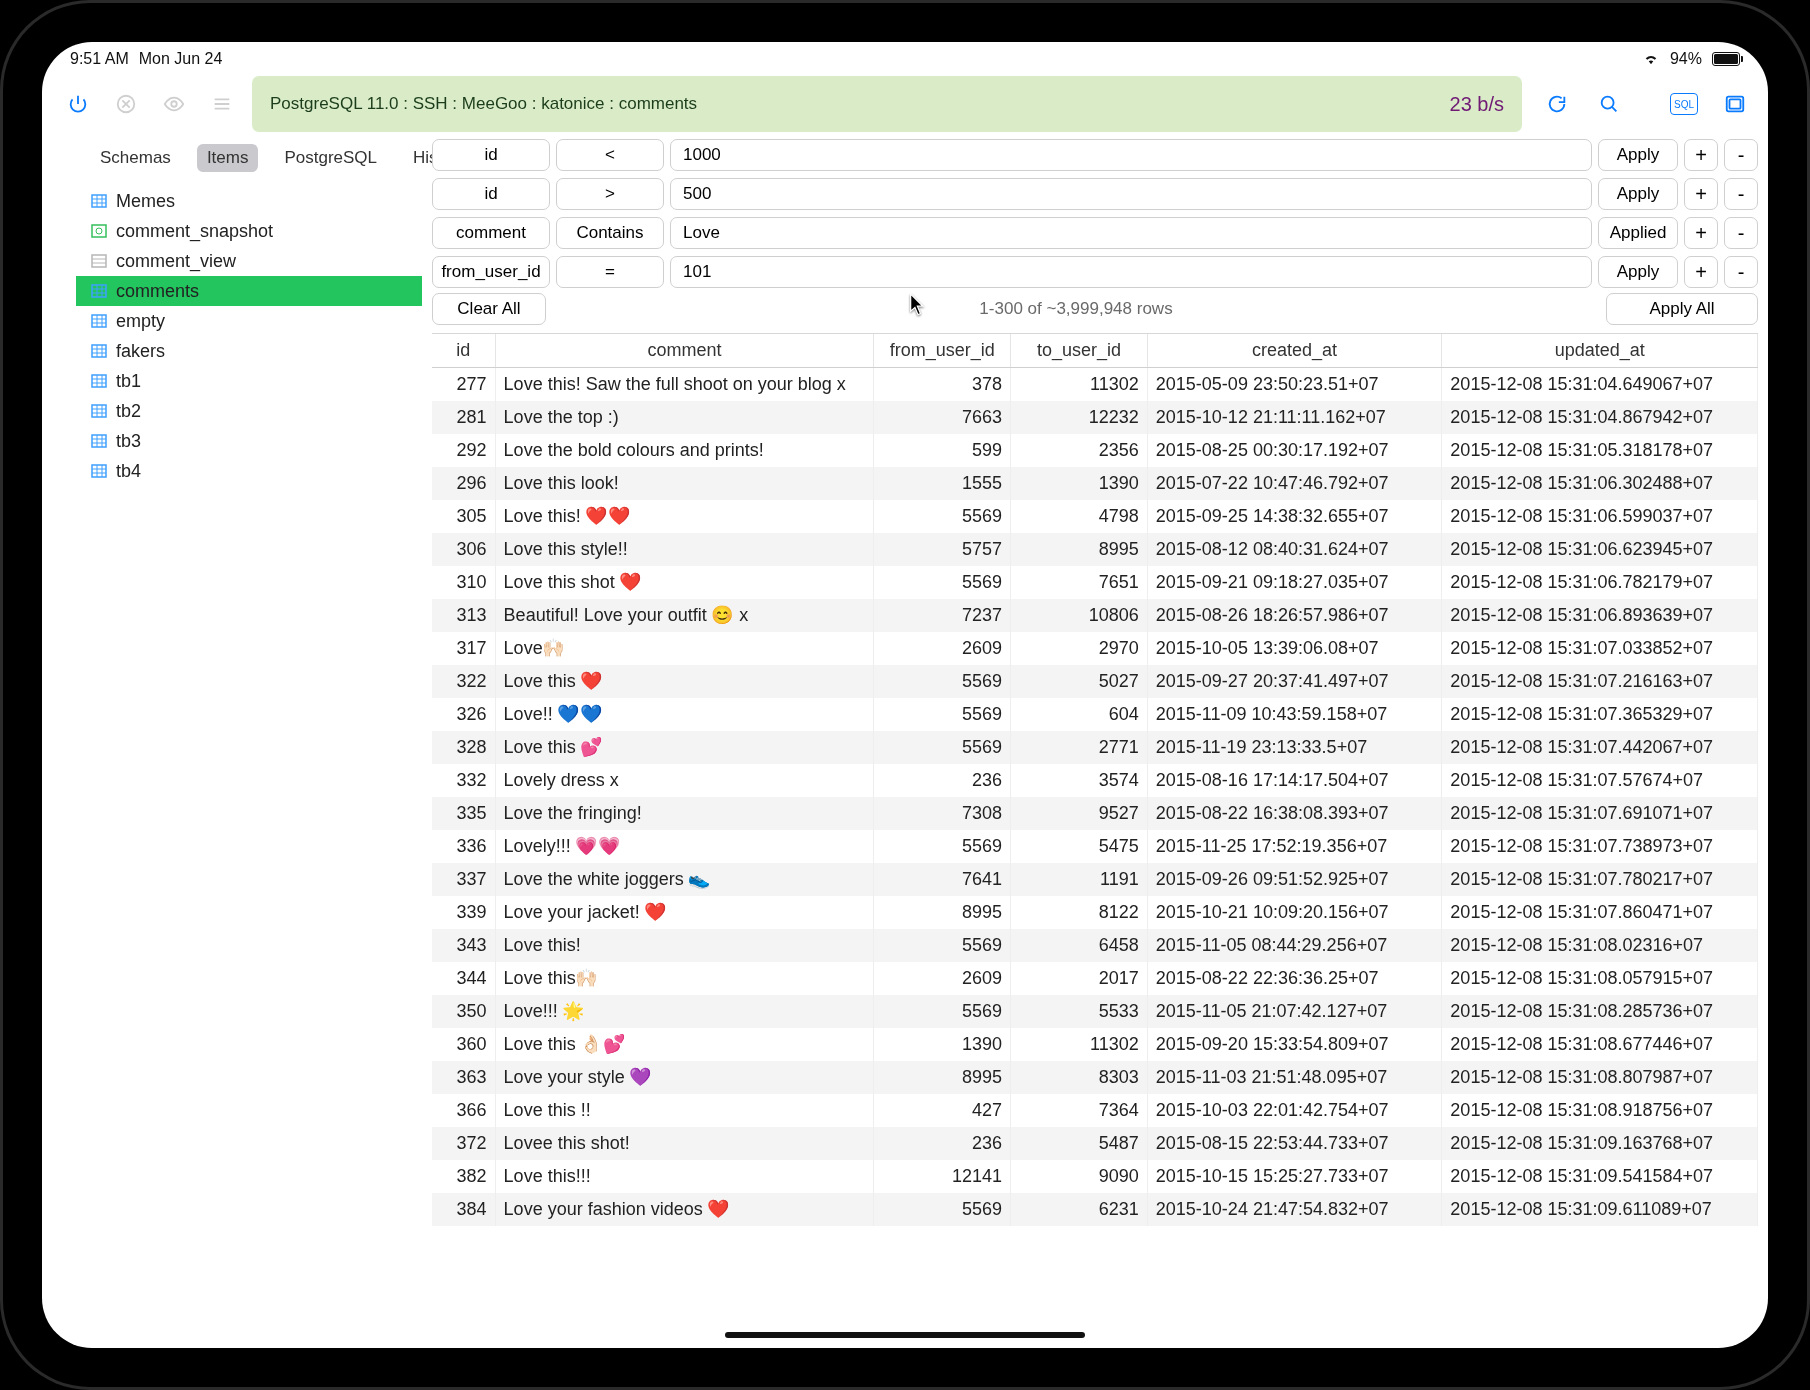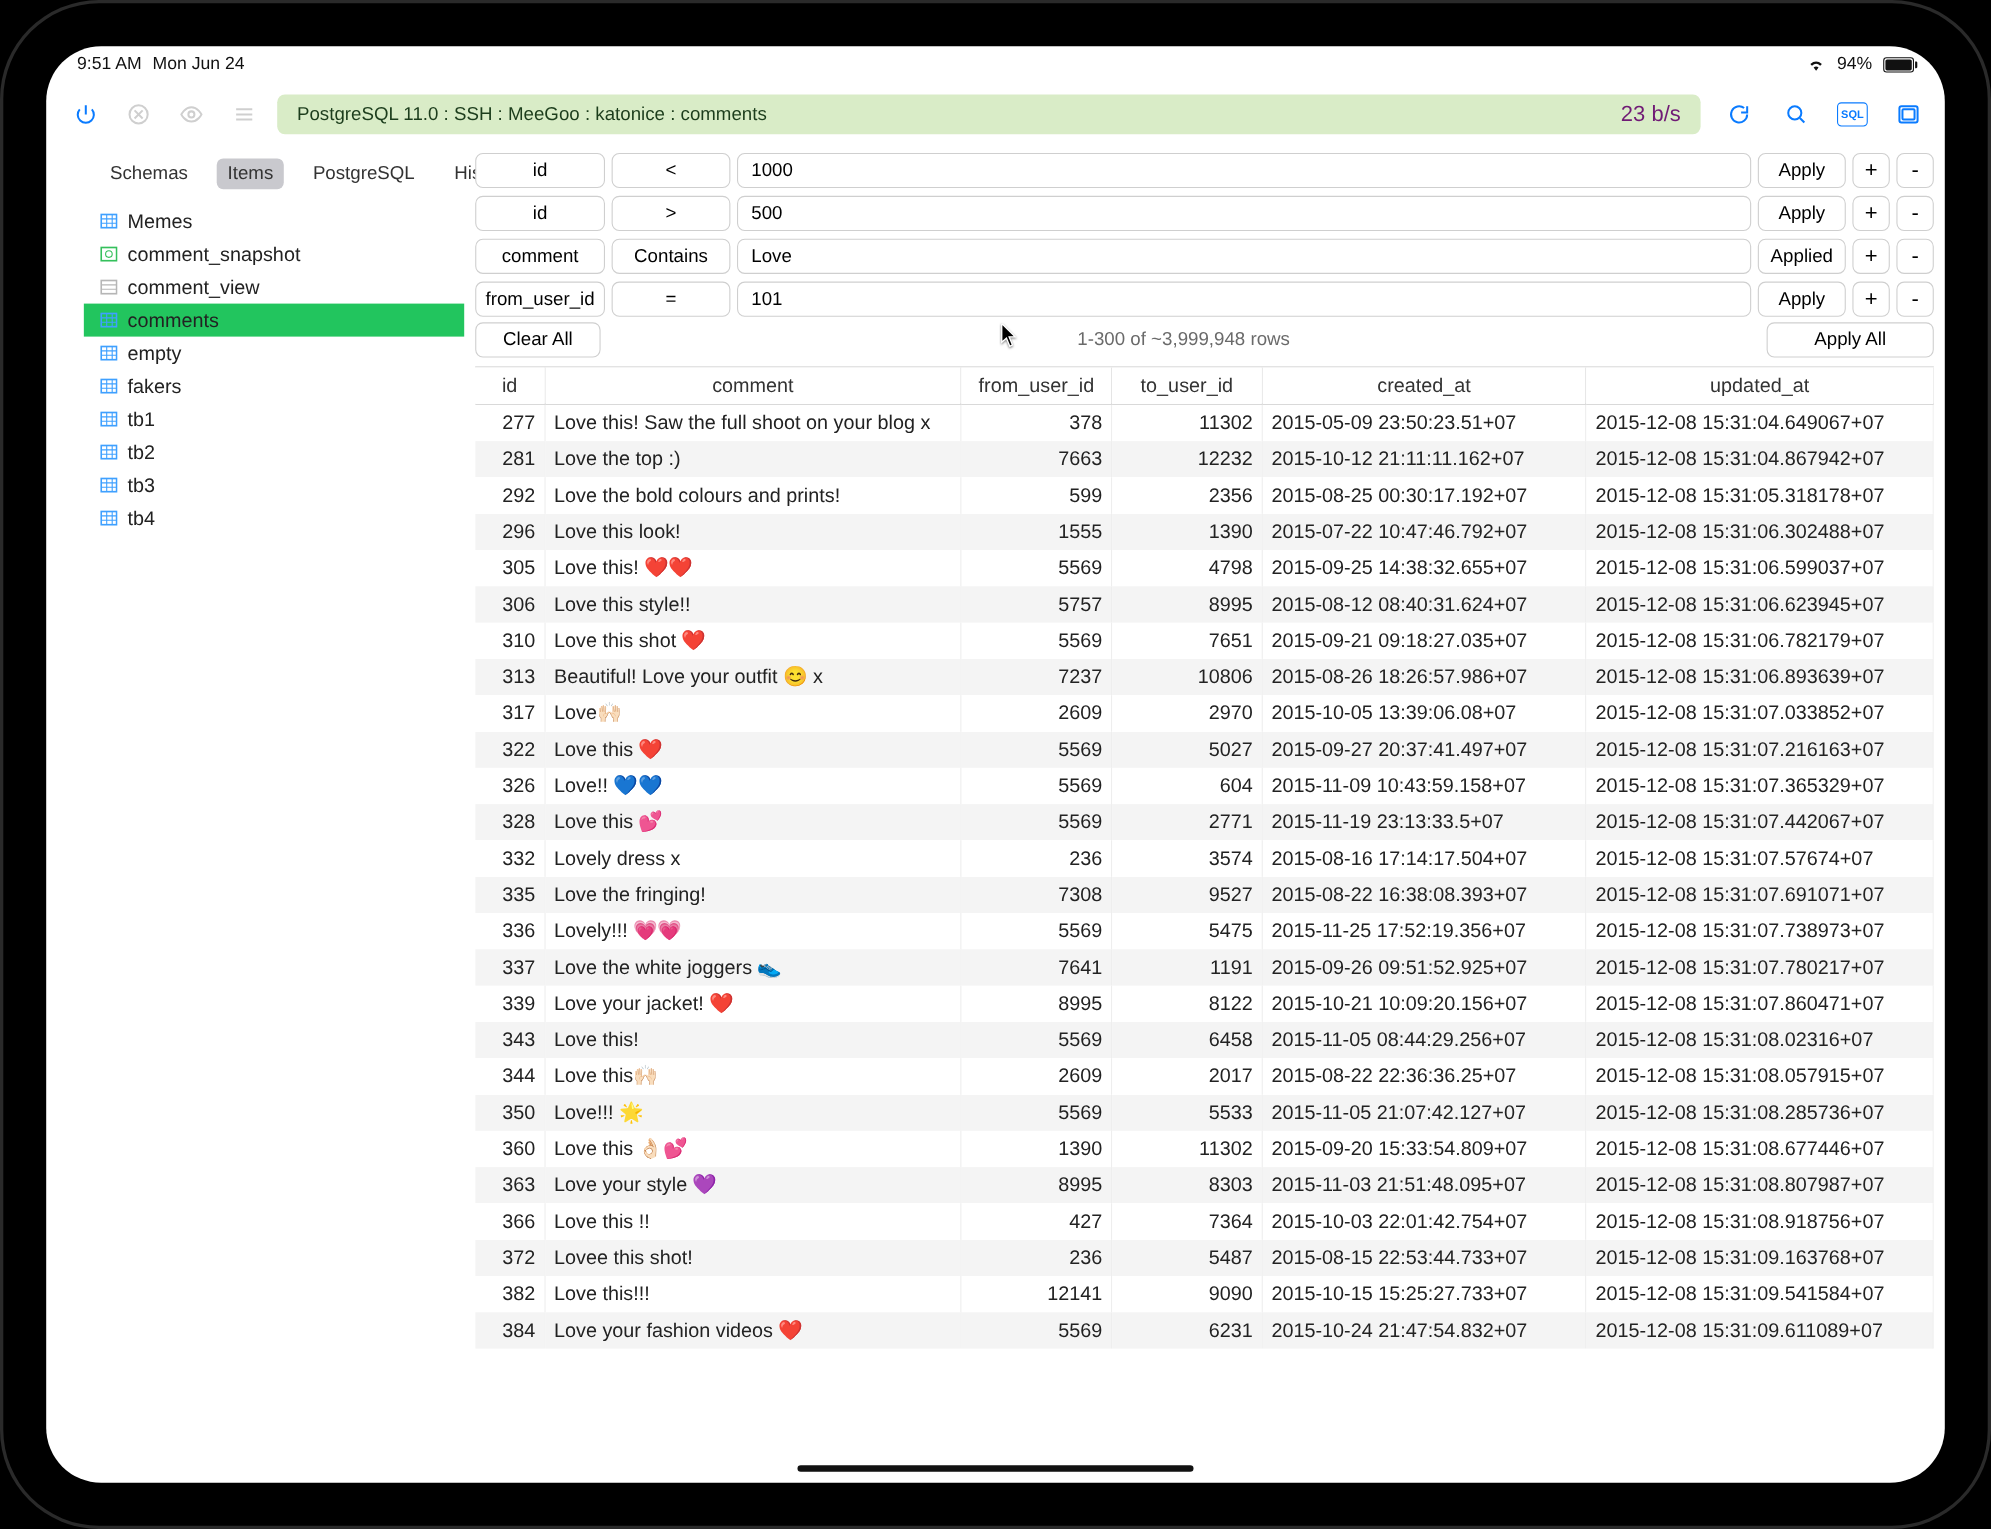--- a/index.html
+++ b/index.html
@@ -73,21 +73,21 @@
     border-radius: 6px;
     color: #0a7bff;
     cursor: pointer;
   }
   .tb-icon.power { color:#0a7bff; }
   .tb-icon.dim { color:#cfcfcf; }
   .tb-icon.lines { color:#cfcfcf; }
   .tb-icon svg{ width:22px; height:22px; }
   .breadcrumb {
     flex: 1;
-    height: 36px;
+    height: 56px;
     background: #d9ecc7;
     border-radius: 7px;
     display: flex;
     align-items: center;
     justify-content: space-between;
     padding: 0 18px;
     color: #1c3d1c;
     font-size: 17px;
   }
   .breadcrumb .rate { color: #701a75; font-size: 20px; text-align: center; }
@@ -282,21 +282,21 @@
               <path d="M20 12a8 8 0 1 1-3-6.3"></path>
               <path d="M20 4v6h-6"></path>
             </svg>
       </div>
       <div class="tb-icon">
         <svg viewBox="0 0 24 24" fill="none" stroke="currentColor" stroke-width="2">
               <circle cx="10.5" cy="10.5" r="6.5"></circle>
               <line x1="20" y1="20" x2="15.5" y2="15.5"></line>
             </svg>
       </div>
-      <div class="tb-icon" style="font-size:10px;border:1.5px solid currentColor;border-radius:4px;width:28px;height:22px;font-weight:700;">SQL</div>
+      <div class="tb-icon" style="font-size:10px;border:1.5px solid currentColor;border-radius:4px;width:28px;height:22px;font-weight:400;margin-left:24px;">SQL</div>
       <div class="tb-icon">
         <svg viewBox="0 0 24 24" fill="none" stroke="currentColor" stroke-width="2">
               <rect x="3" y="4" width="18" height="16" rx="2"></rect>
               <rect x="6" y="7" width="12" height="10" rx="1"></rect>
             </svg>
       </div>
     </div>
   </div>
 
   <div class="main">

